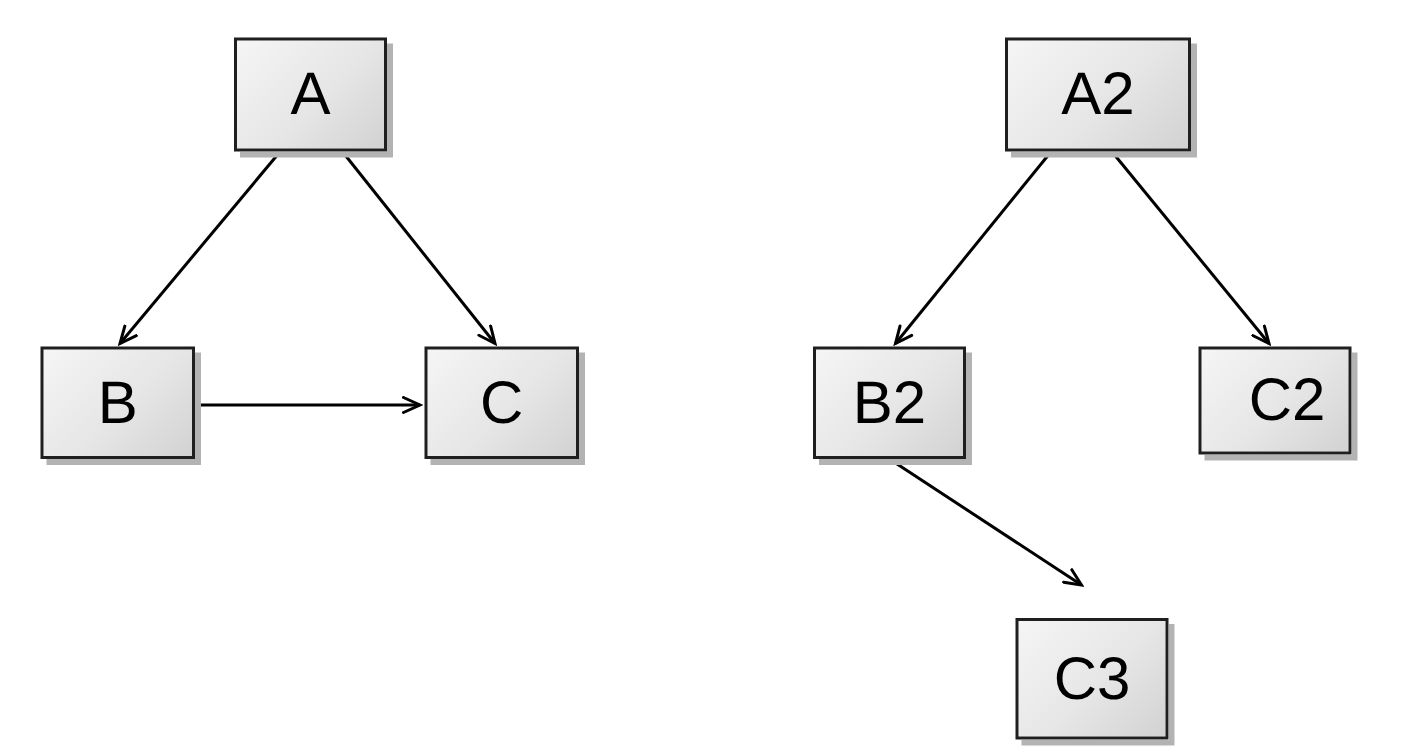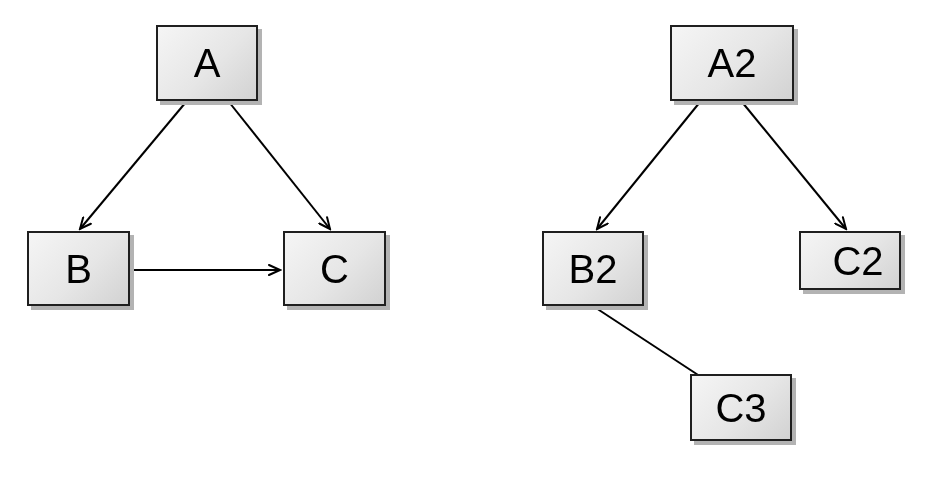--- a/index.html
+++ b/index.html
@@ -76,20 +76,20 @@
       </div>
       <div class="node" style="left: 283px; top: 231px; width: 103px; height: 75px;">
         <span class="node-label">C</span>
       </div>
       <div class="node" style="left: 670px; top: 25px; width: 124px; height: 76px;">
         <span class="node-label">A2</span>
       </div>
       <div class="node" style="left: 542px; top: 231px; width: 102px; height: 75px;">
         <span class="node-label">B2</span>
       </div>
-      <div class="node" style="left: 799px; top: 231px; width: 102px; height: 59px; padding-left: 16px;">
+      <div class="node" style="left: 799px; top: 231px; width: 102px; height: 72px; padding-left: 16px;">
         <span class="node-label">C2</span>
       </div>
-      <div class="node" style="left: 677px; top: 374px; width: 102px; height: 67px; margin-left: 13px;">
+      <div class="node" style="left: 677px; top: 412px; width: 102px; height: 81px;">
         <span class="node-label">C3</span>
       </div>
     </div>
 </div>
 
 </body></html>

